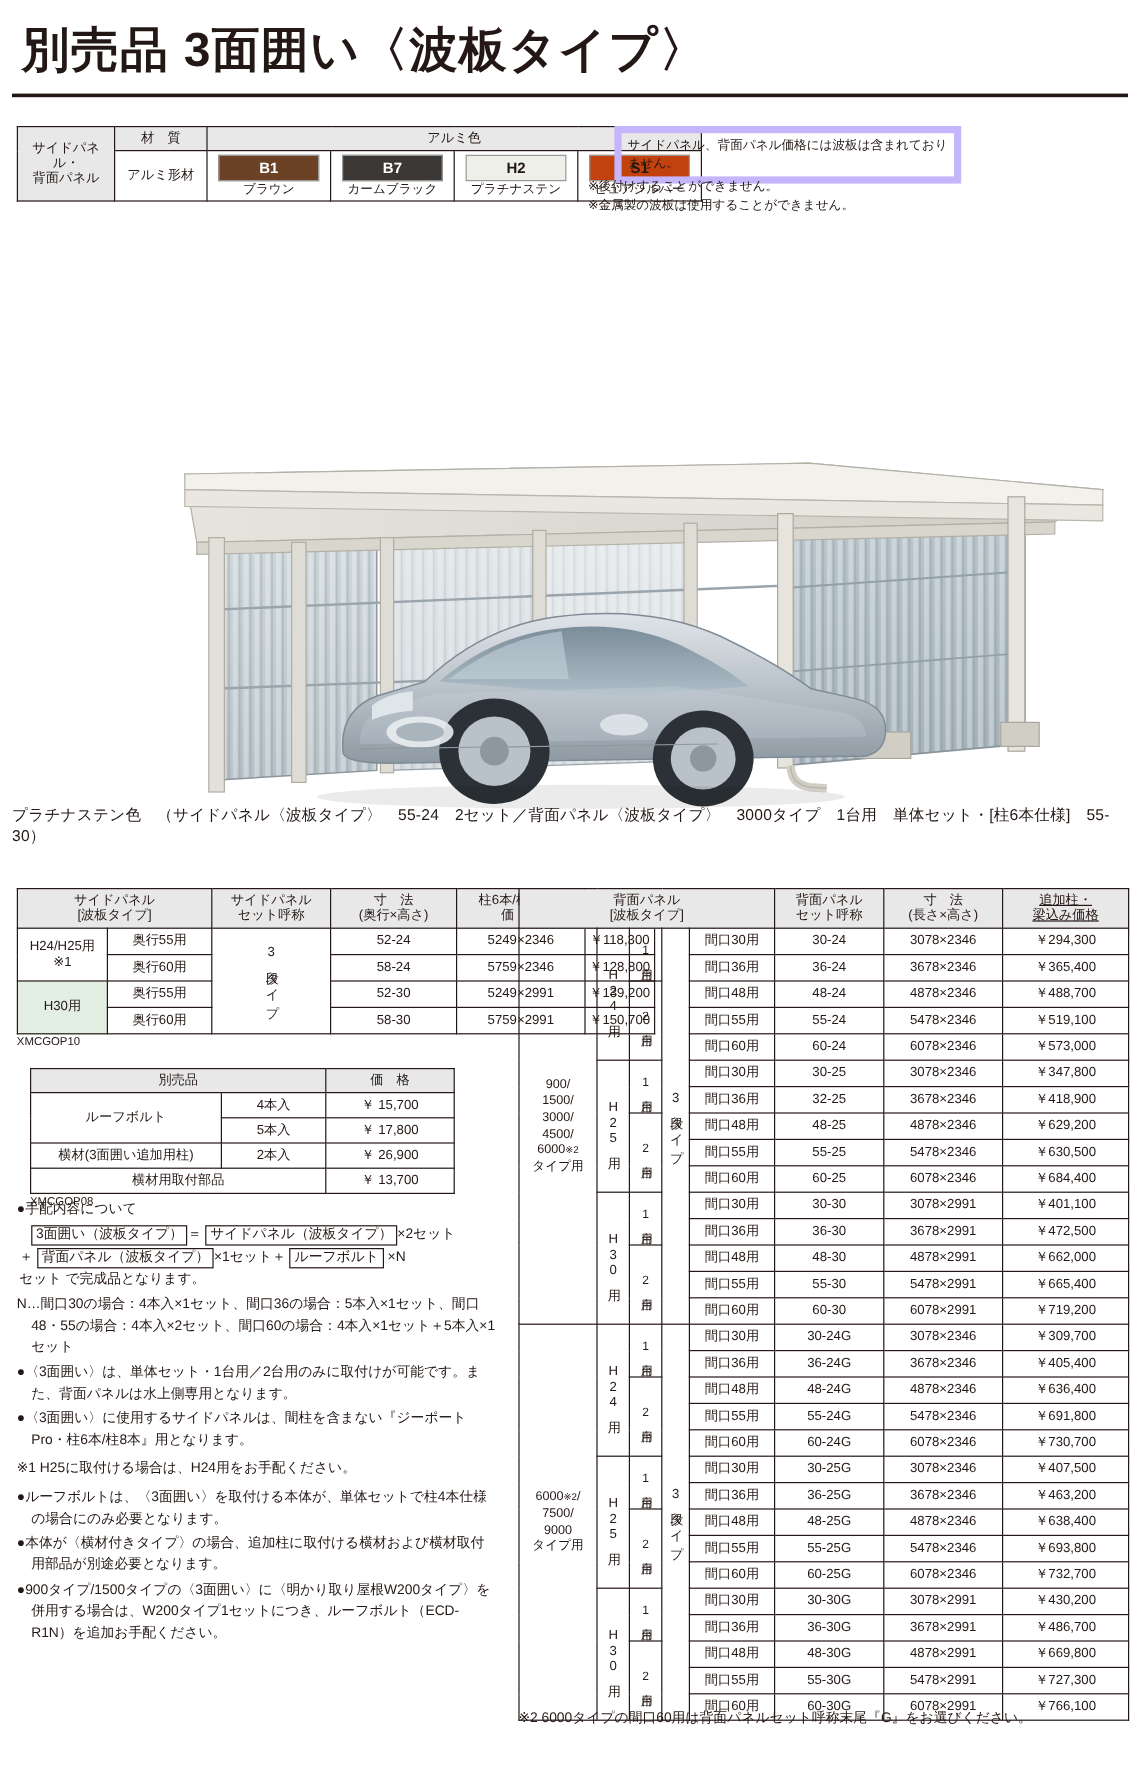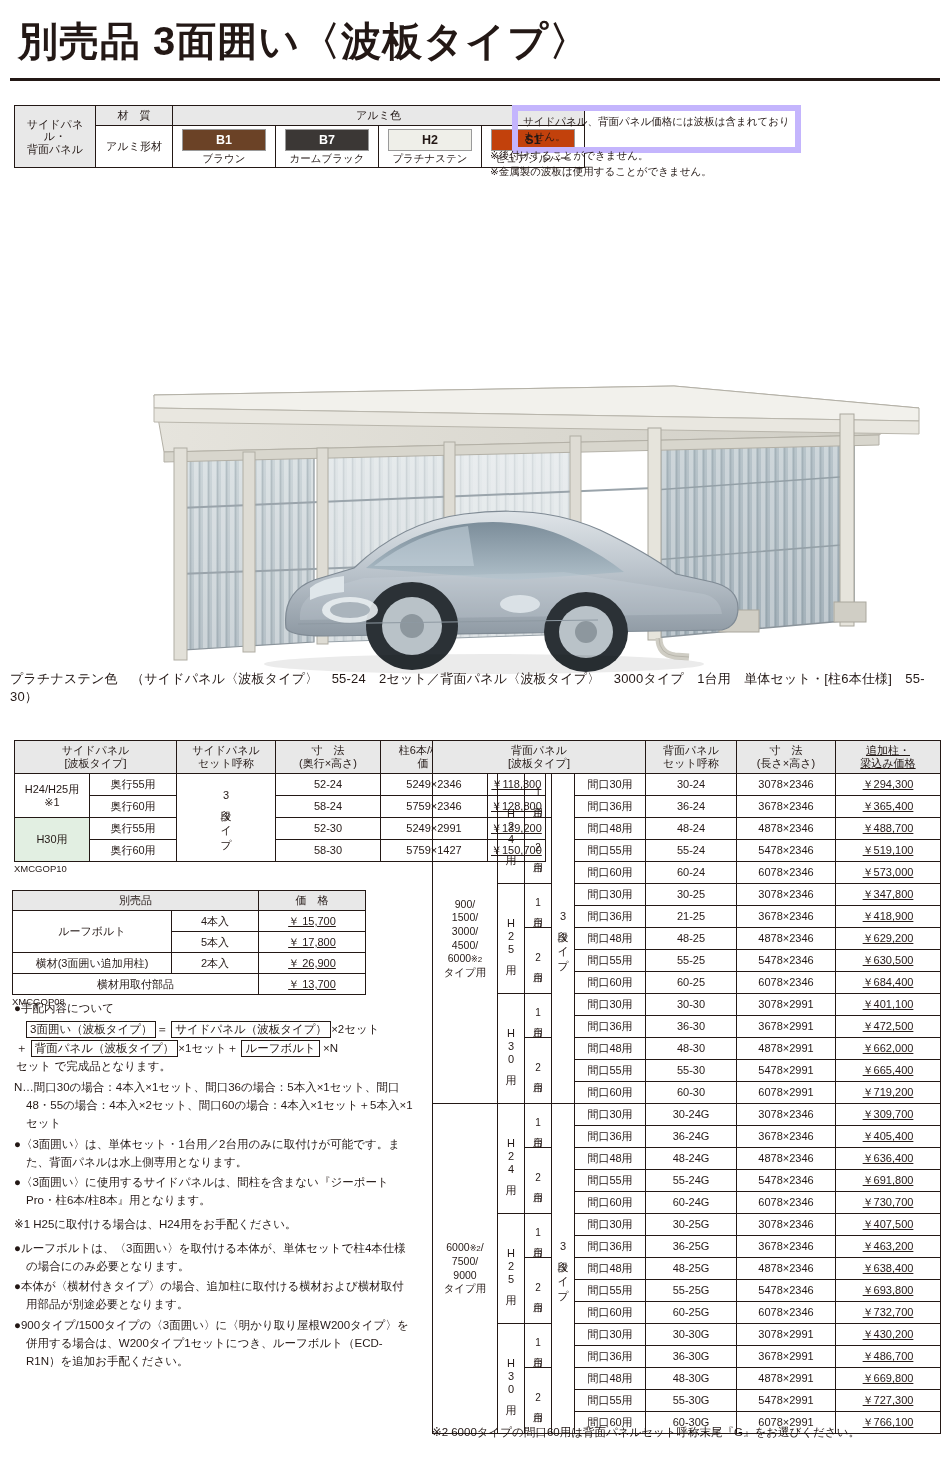--- a/index.html
+++ b/index.html
@@ -60,29 +60,29 @@
 
   
   table.dt{border-collapse:collapse;}
   table.dt td,table.dt th{
     border:1px solid #231815;
     font-size:11px;font-weight:normal;
     padding:1px 3px;text-align:center;vertical-align:middle;
     line-height:1.15;
   }
   .hd{background:#e8e8e8;}
-  .price{text-align:right;padding-right:6px;font-weight:bold;font-size:12px;text-decoration:underline;}
+  .price{text-align:right;padding-right:6px;font-weight:bold;font-size:12px;}
 
   
   .sidepanel{position:absolute;left:14px;top:740px;}
   .sp-h30{background:#e2efe2;}
   .code{font-size:9.5px;margin-top:1px;}
 
   
-  .optional{position:absolute;left:12px;top:890px;}
+  .optional{position:absolute;left:25px;top:890px;}
 
   
   .notes{
     position:absolute;left:14px;top:1000px;width:400px;
     font-size:11.5px;line-height:1.55;
   }
   .notes p{margin:0 0 3px 0;}
   .indent{padding-left:12px;text-indent:-12px;}
   .boxed{border:1px solid #231815;padding:0 3px;display:inline-block;line-height:1.3;}
 
@@ -267,21 +267,21 @@
       <tr style="height:22px;">
         <td rowspan="2" class="sp-h30">H30用</td>
         <td>奥行55用</td>
         <td>52-30</td>
         <td>5249×2991</td>
         <td class="price">￥139,200</td>
       </tr>
       <tr style="height:22px;">
         <td>奥行60用</td>
         <td>58-30</td>
-        <td>5759×1427</td>
+        <td>5759×2991</td>
         <td class="price">￥150,700</td>
       </tr>
     </tbody>
       </table>
     <div class="code">XMCGOP10</div>
   </div>
 
   <div class="optional">
     <table class="dt">
       <tbody>
@@ -379,21 +379,21 @@
       <tr style="height:22px;">
         <td rowspan="5"><span class="vtxt" style="font-size:11px;">H25用</span></td>
         <td rowspan="2"><span class="vtxt" style="font-size:10px;">1台用</span></td>
         <td>間口30用</td>
         <td>30-25</td>
         <td>3078×2346</td>
         <td class="price">￥347,800</td>
       </tr>
       <tr style="height:22px;">
         <td>間口36用</td>
-        <td>21-25</td>
+        <td>32-25</td>
         <td>3678×2346</td>
         <td class="price">￥418,900</td>
       </tr>
       <tr style="height:22px;">
         <td rowspan="3"><span class="vtxt" style="font-size:10px;">2台用</span></td>
         <td>間口48用</td>
         <td>48-25</td>
         <td>4878×2346</td>
         <td class="price">￥629,200</td>
       </tr>

